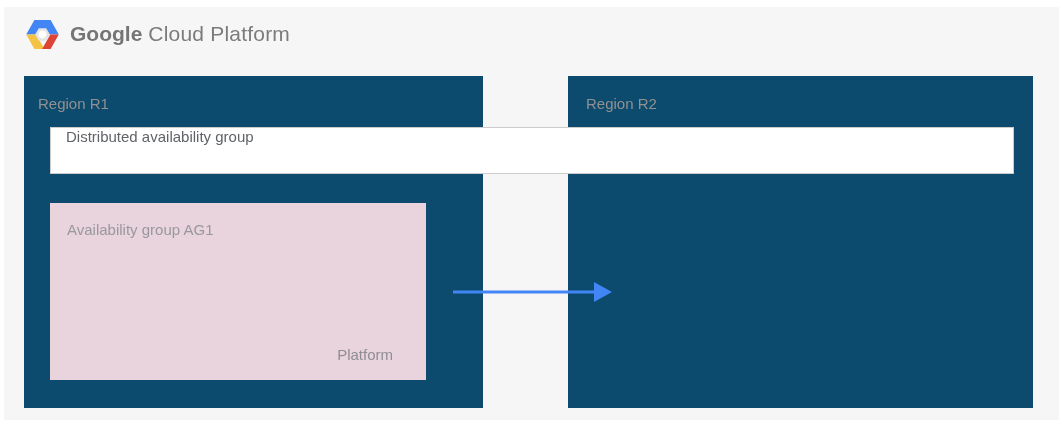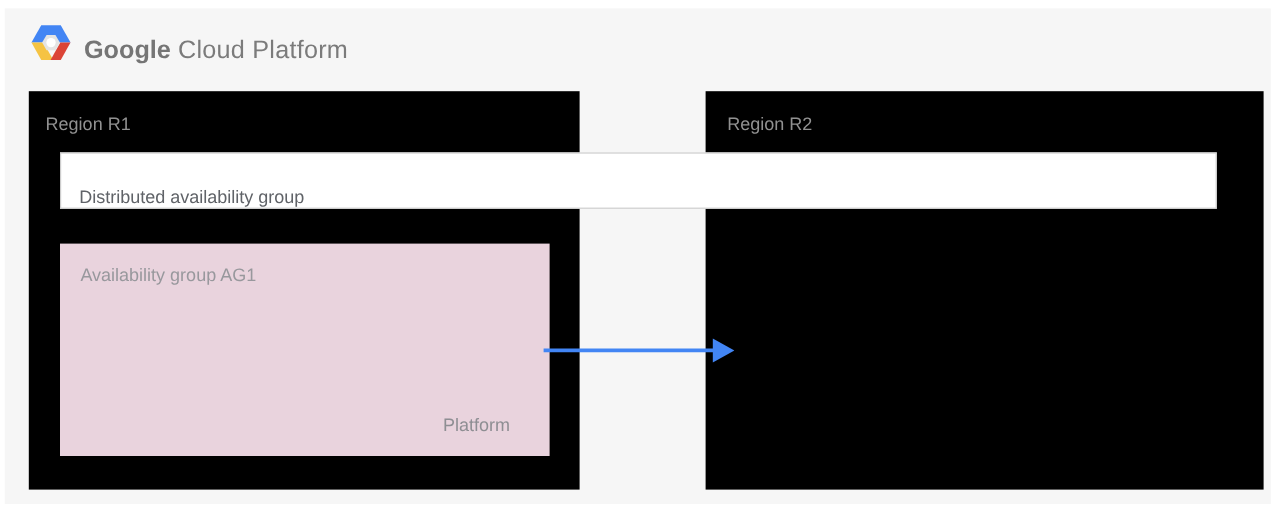--- a/index.html
+++ b/index.html
@@ -5,39 +5,39 @@
   html,body{margin:0;padding:0;}
   body{
     width:1061px;height:426px;position:relative;background:#ffffff;
     font-family:"Liberation Sans", sans-serif;overflow:hidden;
   }
   .page{
     position:absolute;left:4px;top:7px;width:1055px;height:413px;
     background:#f6f6f6;
   }
   
-  .header{position:absolute;left:20px;top:7px;height:40px;display:flex;align-items:flex-end;}
+  .header{position:absolute;left:20px;top:7px;height:40px;display:flex;align-items:center;}
   .logo{width:37px;height:37px;display:inline-block;}
   .brand{margin-left:9px;font-size:21px;color:#757575;white-space:nowrap;letter-spacing:0.2px;}
   .brand .g{font-weight:600;letter-spacing:0px;}
   .brand .rest{font-weight:400;margin-left:6px;color:#7b7b7b;}
   
-  .region{position:absolute;top:69px;height:332px;background:#000000;text-align:center;}
+  .region{position:absolute;top:69px;height:332px;background:#0c4a6e;text-align:center;}
   .region-r1{left:20px;width:459px;}
-  .region-r2{left:584px;width:465px;}
+  .region-r2{left:564px;width:465px;}
   .region-label{position:absolute;left:14px;top:19px;font-size:15px;color:#919191;}
   .region-r2 .region-label{left:18px;}
   
   .dag-box{
     position:absolute;left:46px;top:120px;width:962px;height:45px;
-    background:#ffffff;border:1px solid #cccccc;display:flex;align-items:flex-end;
+    background:#ffffff;border:1px solid #cccccc;display:flex;align-items:flex-start;
   }
   .dag-label{margin-left:15px;font-size:15px;color:#606368;}
   
-  .ag-box{position:absolute;top:127px;width:408px;height:177px;background:#e9d3dd;}
+  .ag-box{position:absolute;top:127px;width:376px;height:177px;background:#e9d3dd;}
   .region-r1 .ag-box{left:26px;}
   .region-r2 .ag-box{left:32px;}
   .ag-title{position:absolute;left:17px;top:18px;font-size:15px;color:#98989d;}
   .ag-os{position:absolute;bottom:17px;font-size:15px;color:#8e8e93;}
   .ag-os.right{right:33px;}
   .ag-os.left{left:24px;}
   
   .arrow-svg{position:absolute;left:448px;top:270px;width:160px;height:30px;}
 </style>
 </head>

